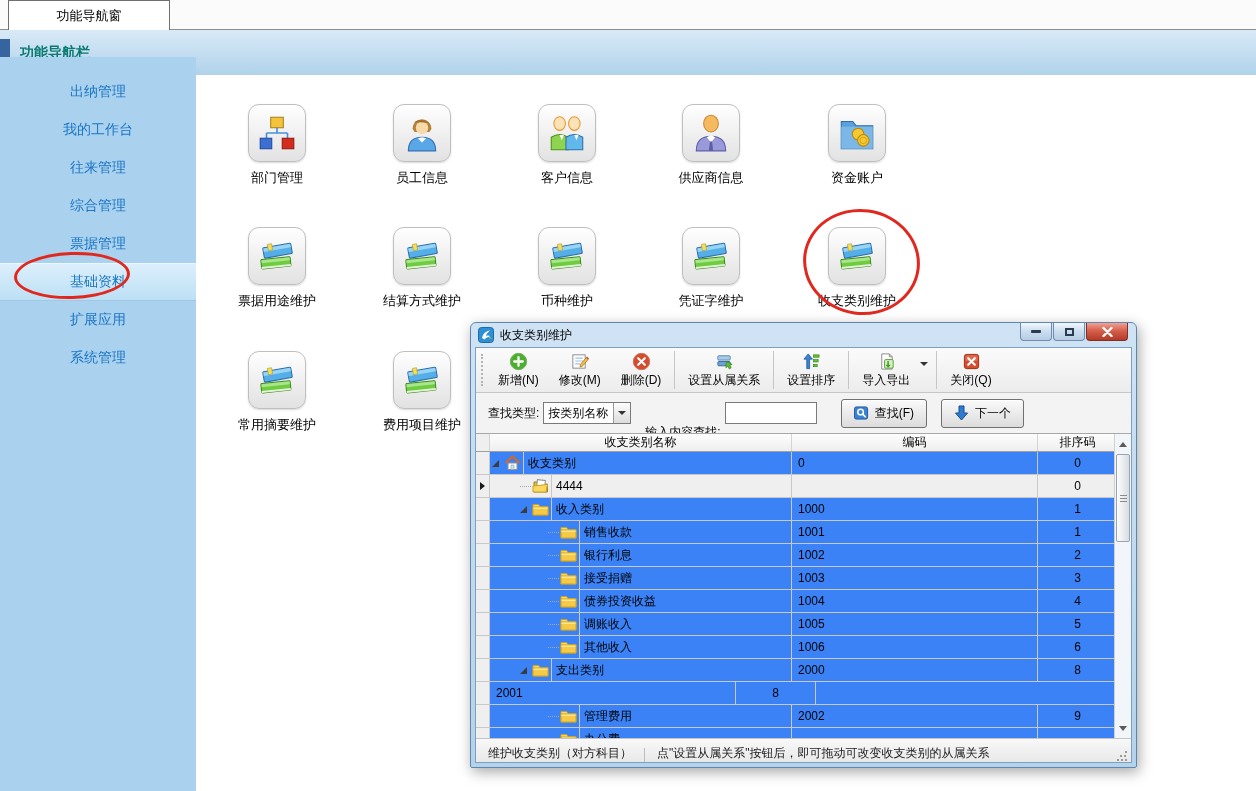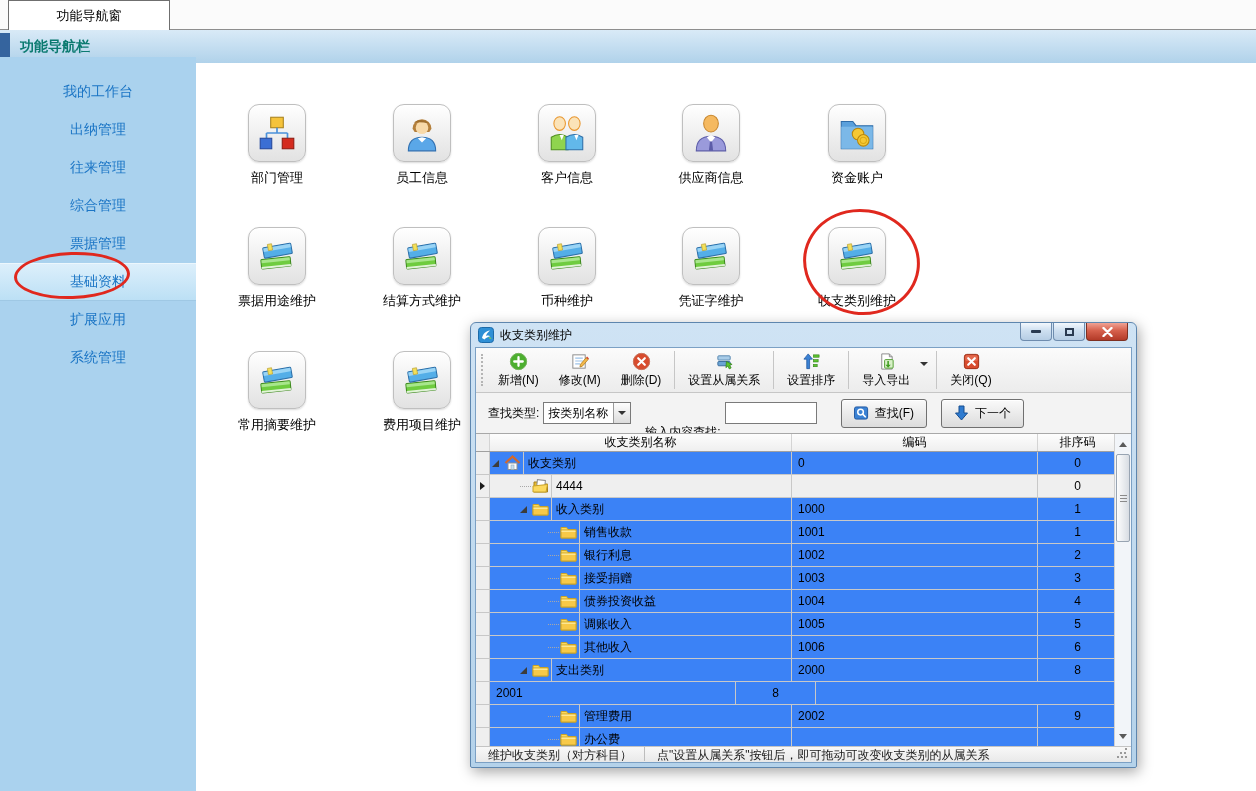--- a/index.html
+++ b/index.html
@@ -7,21 +7,21 @@
     font-family:"Liberation Sans", sans-serif; -webkit-font-smoothing:antialiased; }
 
   
   .tabstrip { position:absolute; left:0; top:0; width:1256px; height:30px;
     background:#fbfbfb; border-bottom:1px solid #8e8e8e; }
   .tab { position:absolute; left:8px; top:0; width:162px; height:30px; background:#fff;
     border:1px solid #6f6f6f; border-bottom:none; display:flex; align-items:center;
     justify-content:center; font-size:13px; color:#000; }
 
   
-  .navheader { position:absolute; left:0; top:30px; width:1256px; height:33px;
+  .navheader { position:absolute; left:0; top:30px; width:1256px; height:45px;
     background:linear-gradient(#d9eaf7,#b0d2ea); display:flex; align-items:center; }
   .navheader .block { width:10px; height:27px; background:#35649e; }
   .navheader .txt { margin-left:10px; font-size:14px; font-weight:bold; color:#0b7a70; }
 
   
   .sidebar { position:absolute; left:0; top:57px; width:196px; height:734px;
     background:#aad2ee; padding-top:16px; }
   .side-item { height:38px; display:flex; align-items:center; justify-content:center;
     font-size:14px; color:#1b75c5; cursor:pointer; }
   .side-item.selected { background:linear-gradient(#dceffb,#bce0f5);
@@ -130,43 +130,43 @@
   .sc-thumb { position:absolute; left:1px; top:20px; width:14px; height:88px;
     border:1px solid #98a4b2; border-radius:2px;
     background:linear-gradient(90deg,#fdfdfd,#d8dde3); display:flex; align-items:center;
     justify-content:center; cursor:pointer; }
   .thumbgrip { width:7px; height:7px; border-top:1px solid #8a8a8a;
     border-bottom:1px solid #8a8a8a; position:relative; }
   .thumbgrip::after { content:""; position:absolute; left:0; right:0; top:2px;
     border-top:1px solid #8a8a8a; }
 
   
-  .statusbar { height:16px; background:linear-gradient(#f8f8f8,#e9e9e9);
-    border-top:1px solid #c4c4c4; display:flex; align-items:flex-start; font-size:12px;
+  .statusbar { height:24px; background:linear-gradient(#f8f8f8,#e9e9e9);
+    border-top:1px solid #c4c4c4; display:flex; align-items:flex-end; font-size:12px;
     color:#1a1a1a; }
   .sb-left { margin-left:12px; }
   .sb-sep { width:1px; height:14px; background:#bdbdbd; margin:0 12px; }
   .sb-grip { margin-left:auto; margin-right:3px; display:flex; align-items:flex-end; }
   .grip-dot { width:2px; height:2px; background:#9a9a9a; margin:1px; }
 </style>
 </head>
 <body>
 
 <div class="tabstrip">
   <div class="tab">功能导航窗</div>
 </div>
 
 <div class="navheader">
   <div class="block"></div>
   <div class="txt">功能导航栏</div>
 </div>
 
 <div class="sidebar" id="sidebar">
+    <div class="side-item">出纳管理</div>
     <div class="side-item">我的工作台</div>
-    <div class="side-item">出纳管理</div>
     <div class="side-item">往来管理</div>
     <div class="side-item">综合管理</div>
     <div class="side-item">票据管理</div>
     <div class="side-item selected">基础资料</div>
     <div class="side-item">扩展应用</div>
     <div class="side-item">系统管理</div>
   </div>
 
 <div id="icongrid">
     <div class="grid-cell" style="left: 217px; top: 104px;">

